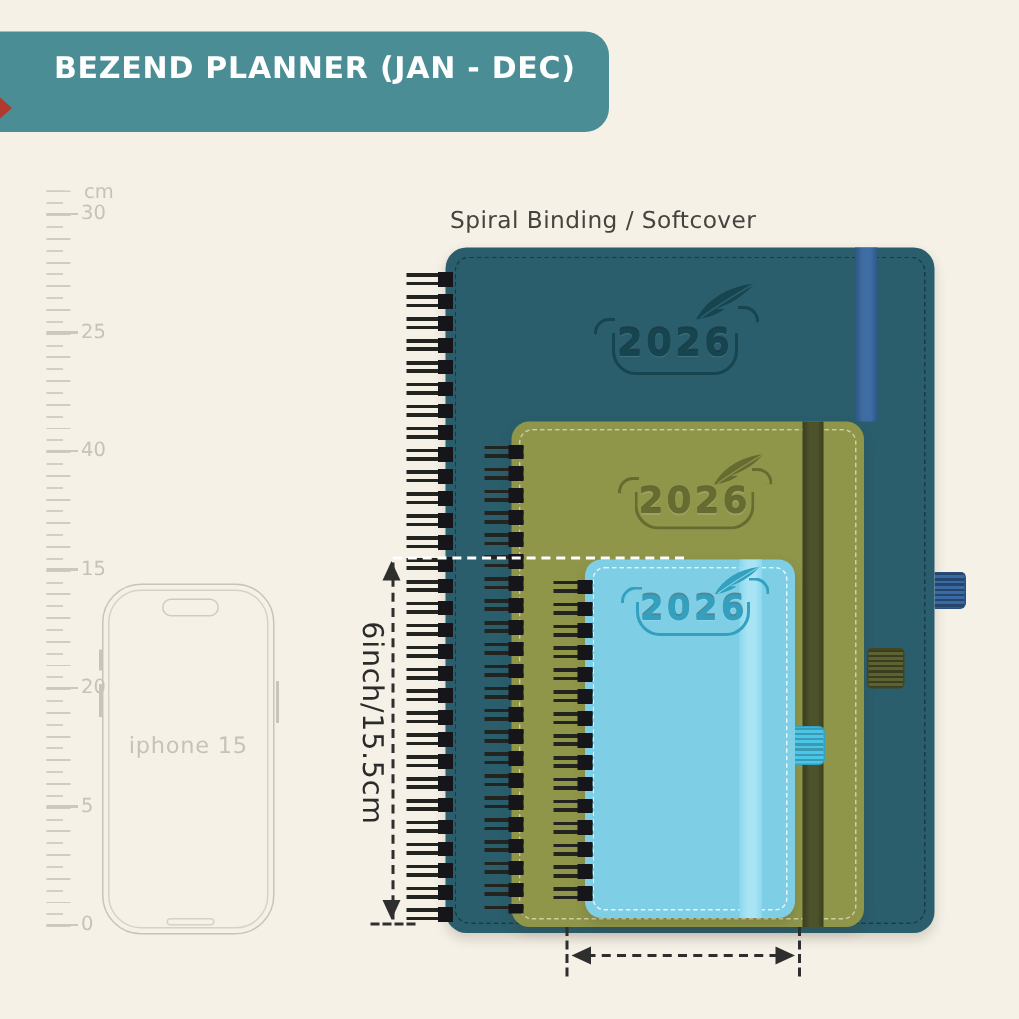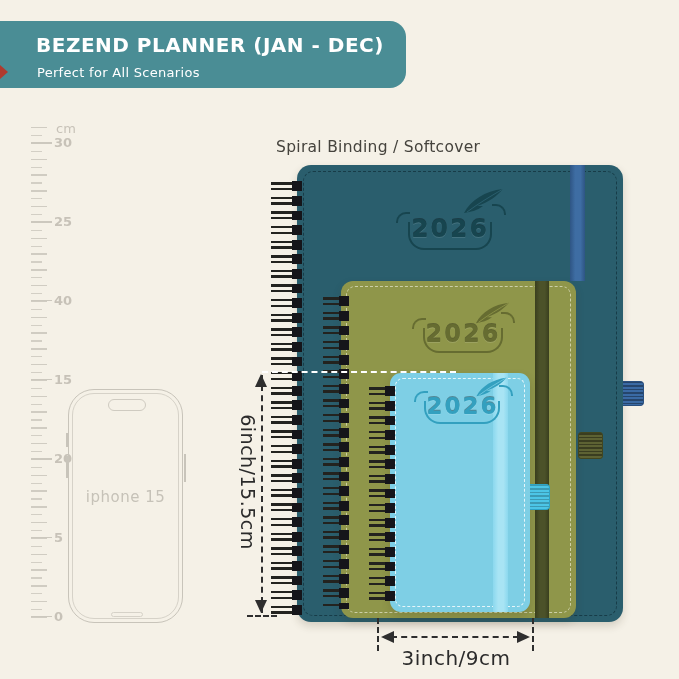--- a/index.html
+++ b/index.html
@@ -25,36 +25,36 @@
   }
   #banner-mark{
     left:0; top:44px; width:0; height:0;
     border-top:7px solid transparent; border-bottom:7px solid transparent;
     border-left:8px solid #b03a2e;
   }
 
   
   .tagline{ color:#45433d; font-size:15.5px; letter-spacing:.3px; }
   #tagline1{ left:289px; top:112px; }
-  #tagline2{ left:276px; top:138px; }
+  #tagline2{ left:300px; top:138px; }
 
   
   .tickstrip{ left:31px; }
   #ticks-minor{ top:127px; width:11px; height:494px;
     background:repeating-linear-gradient(180deg,#d3cfc5 0 1.3px,transparent 1.3px 7.9px);}
   #ticks-cm{ top:127px; width:16px; height:494px;
     background:repeating-linear-gradient(180deg,#d0ccc2 0 1.3px,transparent 1.3px 15.8px);}
   #ticks-5cm{ top:142px; width:21px; height:478px;
     background:repeating-linear-gradient(180deg,#ccc8be 0 1.5px,transparent 1.5px 79px);}
   #ruler-unit{ left:56px; top:121px; font-size:13px; color:#c7c2b8; }
   #ruler-labels{
     left:54px; top:137px; height:486px; width:26px;
     display:flex; flex-direction:column; justify-content:space-between;
   }
-  #ruler-labels span{ font-size:13px; color:#c7c2b8; height:12px; line-height:12px;font-weight:bold; }
+  #ruler-labels span{ font-size:13px; color:#c7c2b8; height:12px; line-height:12px; }
 
   
   #phone{
     left:68px; top:389px; width:113px; height:232px;
     border:1.5px solid #c8c4ba; border-radius:26px;
   }
   #phone-inner{
     left:3px; top:3px; right:3px; bottom:3px;
     border:1px solid #d6d2c8; border-radius:22px;
   }
@@ -210,21 +210,20 @@
     font-size:20px; color:#2b2b2b; letter-spacing:.5px; white-space:nowrap;
   }
 </style>
 </head>
 <body>
 
 <div id="stage">
 
   <div id="banner" class="abs">
     <div id="banner-title" class="abs">BEZEND PLANNER (JAN - DEC)</div>
-    <div id="banner-sub" class="abs">Perfect for All Scenarios</div>
     <div id="banner-mark" class="abs"></div>
   </div>
 
   <div id="tagline2" class="abs tagline">Spiral Binding / Softcover</div>
 
   <div id="ticks-minor" class="abs tickstrip"></div>
   <div id="ticks-cm" class="abs tickstrip"></div>
   <div id="ticks-5cm" class="abs tickstrip"></div>
   <div id="ruler-unit" class="abs">cm</div>
   <div id="ruler-labels" class="abs">
@@ -309,15 +308,14 @@
   <div id="dim-arrow-up" class="abs"></div>
   <div id="dim-arrow-down" class="abs"></div>
   <div id="dim-bottom-cap" class="abs dash-h"></div>
   <div id="dim-height-label" class="abs">6inch/15.5cm</div>
 
   <div id="dimw-cap-left" class="abs dash-v"></div>
   <div id="dimw-cap-right" class="abs dash-v"></div>
   <div id="dimw-line" class="abs dash-h"></div>
   <div id="dimw-arrow-left" class="abs"></div>
   <div id="dimw-arrow-right" class="abs"></div>
-  <div id="dim-width-label" class="abs">3inch/9cm</div>
 
 </div>
 
 </body></html>

